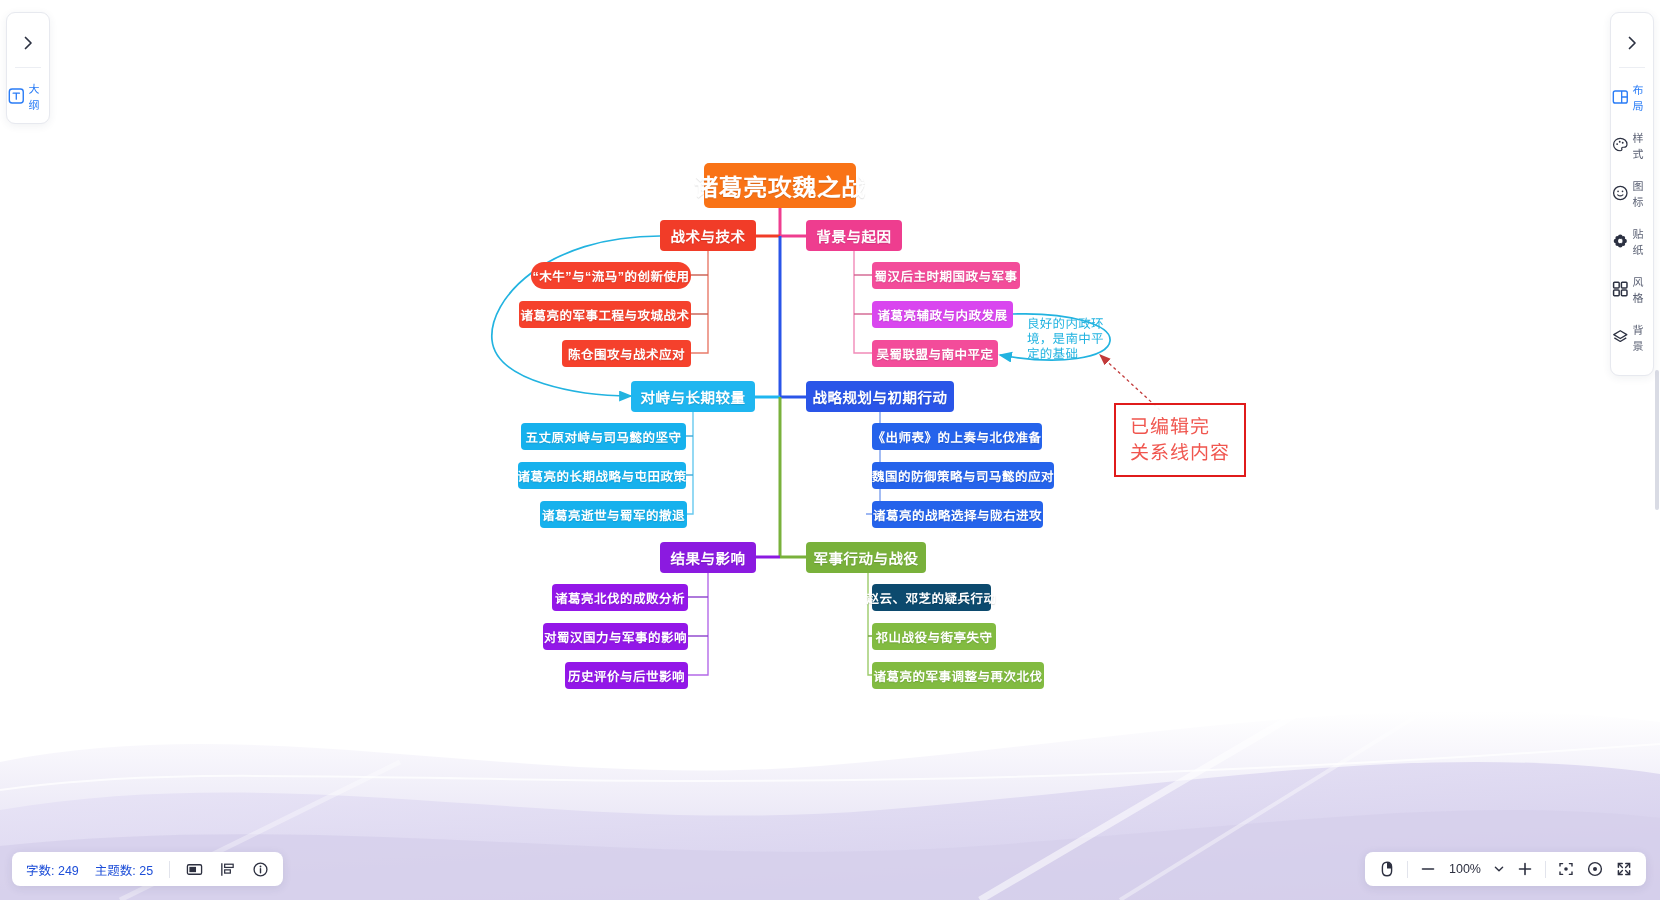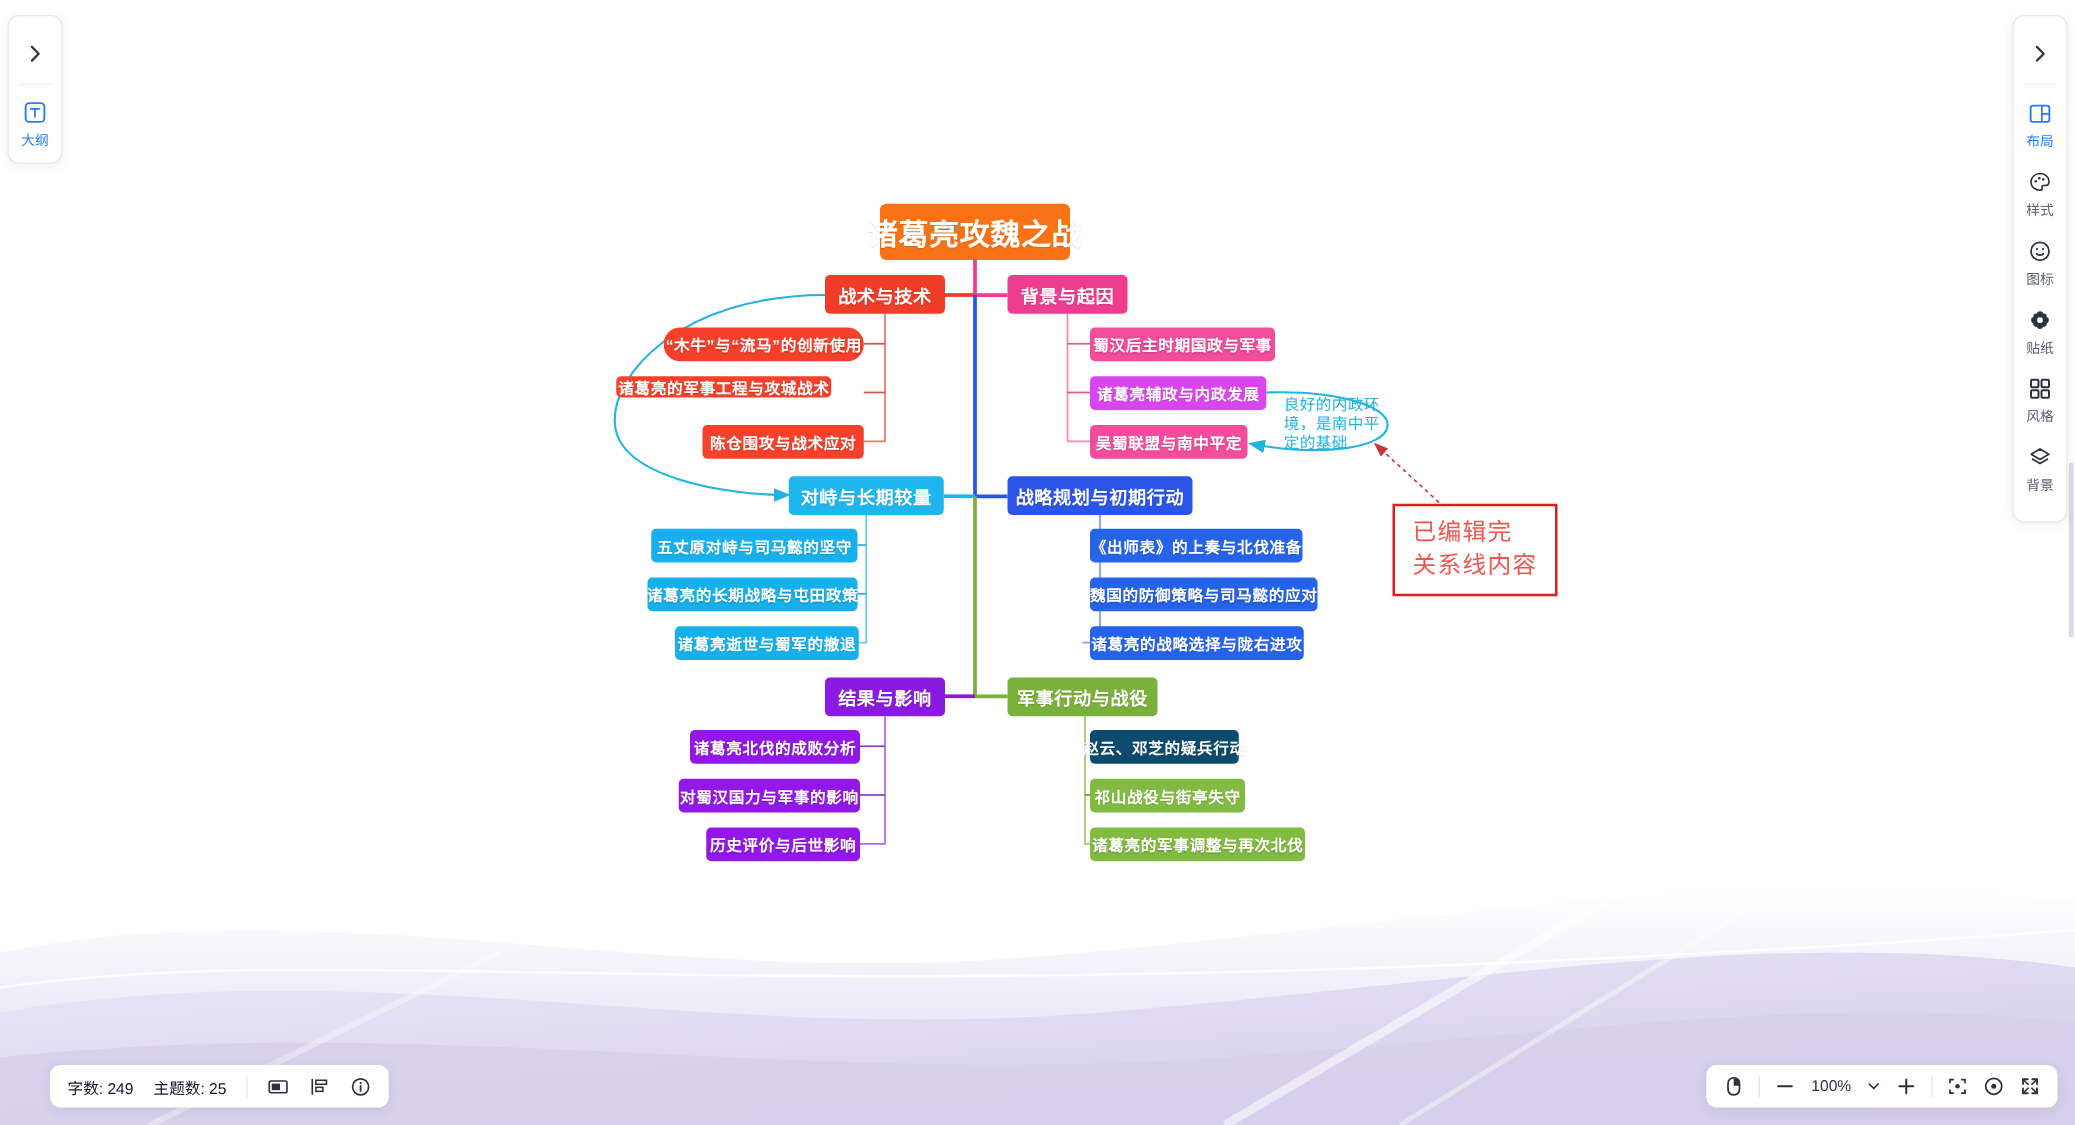--- a/index.html
+++ b/index.html
@@ -99,21 +99,21 @@
     box-shadow: 0 2px 8px rgba(40,50,90,.07);
     z-index: 20;
     padding: 6px 0 8px 0;
   }
   #left-panel .chev {
     height: 48px; display: flex; align-items: center; justify-content: center;
     cursor: pointer;
   }
   #left-panel .sep { height: 1px; background: #eceef3; margin: 0 8px 8px 8px; }
   .tool {
-    display: flex; flex-direction: column; align-items: center; gap: 3px;
+    display: flex; flex-direction: row; align-items: center; gap: 3px;
     padding: 4px 0 3px 0; cursor: pointer;
   }
   .tool .tlabel { font-size: 11px; color: #5b6174; }
   .tool.active .tlabel { color: #2a7cf6; }
 
   
   #right-panel {
     position: absolute; right: 6px; top: 12px;
     width: 44px;
     background: #ffffff;
@@ -134,21 +134,21 @@
   #status-bar {
     position: absolute; left: 12px; bottom: 14px;
     height: 34px;
     background: #ffffff;
     border-radius: 8px;
     box-shadow: 0 2px 10px rgba(40,50,90,.10);
     display: flex; align-items: center;
     padding: 0 14px;
     gap: 16px;
     z-index: 20;
-    font-size: 12.5px; color: #0f172a; margin-left: 28px;
+    font-size: 12.5px; color: #1d4ed8;
   }
   #status-bar .divider { width: 1px; height: 17px; background: #e2e4ec; }
   #status-bar .sicon { display:flex; align-items:center; cursor:pointer; }
 
   
   #zoom-bar {
     position: absolute; right: 14px; bottom: 14px;
     height: 34px;
     background: #ffffff;
     border-radius: 8px;
@@ -257,21 +257,21 @@
 
   <div id="annotation" style="left: 1114px; top: 403px; border-color: rgb(224, 27, 27); color: rgb(240, 86, 79);">
     <div>已编辑完</div>
     <div>关系线内容</div>
   </div>
 
   <div id="nodes">
       <div class="node root" style="left: 704px; top: 163px; width: 152px; height: 45px; background: rgb(249, 115, 22);">诸葛亮攻魏之战</div>
       <div class="node main" style="left: 660px; top: 220px; width: 96px; height: 31px; background: rgb(241, 60, 40);">战术与技术</div>
       <div class="node leaf" style="left: 531px; top: 262px; width: 160px; height: 27px; background: rgb(245, 65, 44); border-radius: 13px;">“木牛”与“流马”的创新使用</div>
-      <div class="node leaf" style="left: 493px; top: 301px; width: 172px; height: 17px; background: rgb(245, 65, 44);">诸葛亮的军事工程与攻城战术</div>
+      <div class="node leaf" style="left: 519px; top: 301px; width: 172px; height: 27px; background: rgb(245, 65, 44);">诸葛亮的军事工程与攻城战术</div>
       <div class="node leaf" style="left: 562px; top: 340px; width: 129px; height: 27px; background: rgb(245, 65, 44);">陈仓围攻与战术应对</div>
       <div class="node main" style="left: 806px; top: 220px; width: 96px; height: 31px; background: rgb(238, 61, 143);">背景与起因</div>
       <div class="node leaf" style="left: 872px; top: 262px; width: 148px; height: 27px; background: rgb(243, 76, 154);">蜀汉后主时期国政与军事</div>
       <div class="node leaf" style="left: 872px; top: 301px; width: 141px; height: 27px; background: #d946ef;">诸葛亮辅政与内政发展</div>
       <div class="node leaf" style="left: 872px; top: 340px; width: 126px; height: 27px; background: rgb(243, 76, 154);">吴蜀联盟与南中平定</div>
       <div class="node main" style="left: 631px; top: 381px; width: 124px; height: 31px; background: rgb(31, 182, 240);">对峙与长期较量</div>
       <div class="node leaf" style="left: 521px; top: 423px; width: 165px; height: 27px; background: rgb(22, 177, 237);">五丈原对峙与司马懿的坚守</div>
       <div class="node leaf" style="left: 518px; top: 462px; width: 168px; height: 27px; background: rgb(22, 177, 237);">诸葛亮的长期战略与屯田政策</div>
       <div class="node leaf" style="left: 540px; top: 501px; width: 147px; height: 27px; background: rgb(22, 177, 237);">诸葛亮逝世与蜀军的撤退</div>
       <div class="node main" style="left: 806px; top: 381px; width: 148px; height: 31px; background: rgb(42, 85, 232);">战略规划与初期行动</div>

